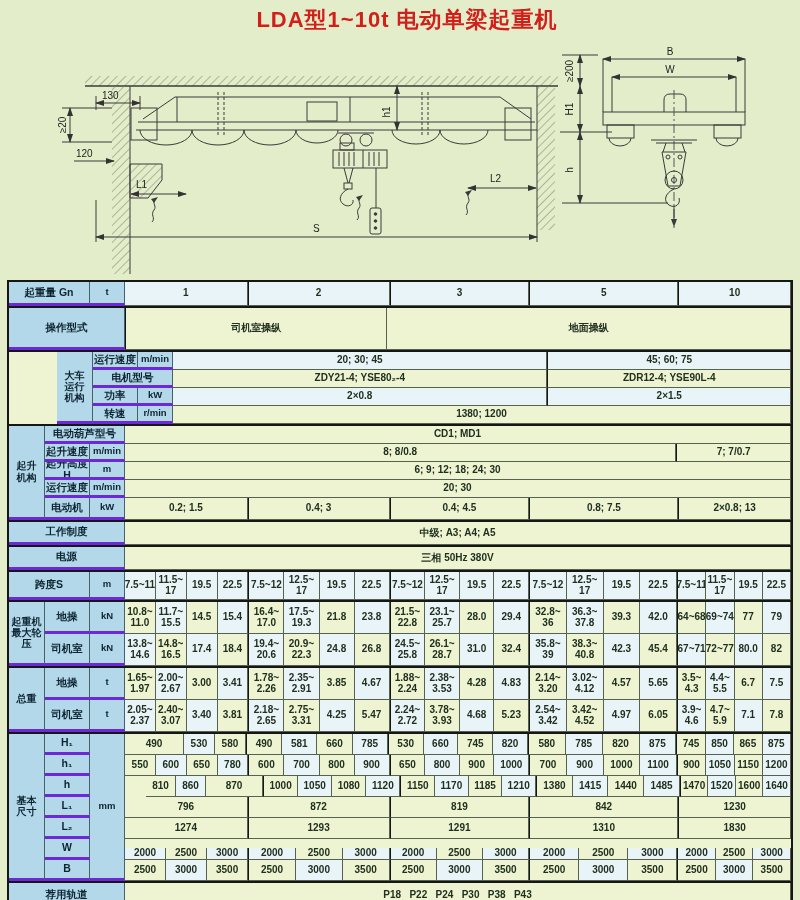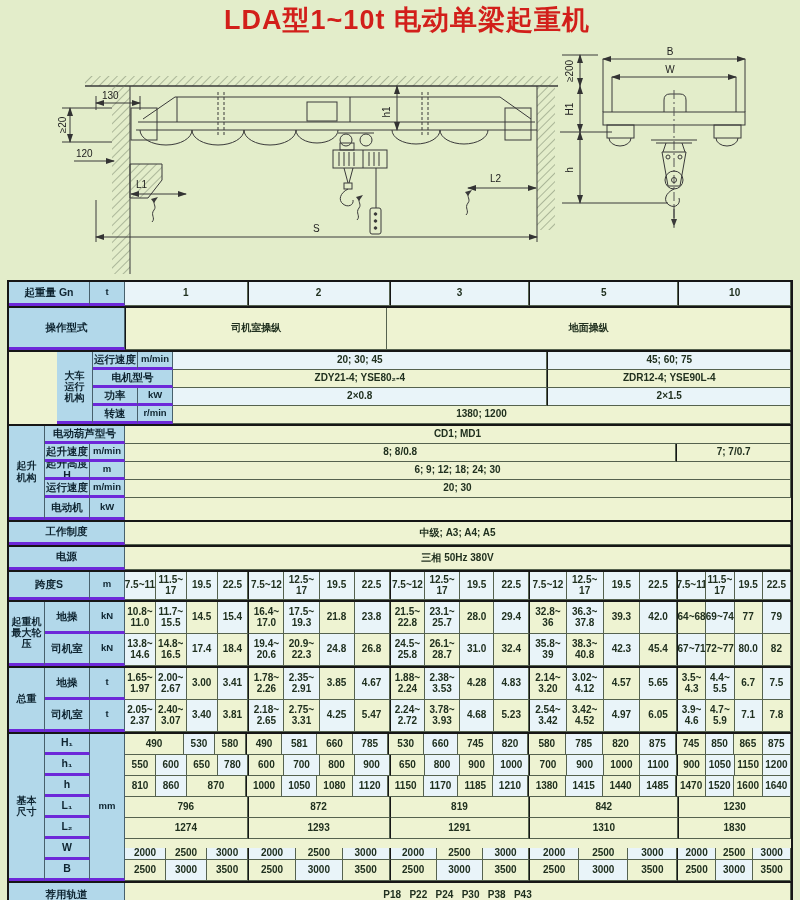--- a/index.html
+++ b/index.html
@@ -3,21 +3,21 @@
 <meta charset="utf-8">
 <style>
   :root{
     --pg:#e3edca; --ttl:#d21f1a; --hb:#b2d8ea; --cy:#eef3d2; --cb:#e9f4f9;
     --bd:#55624f; --bk:#161616;
   }
   html,body{margin:0;padding:0;background:var(--pg);}
   .page{position:relative;width:800px;height:900px;overflow:hidden;background:var(--pg);
         font-family:"Liberation Sans",sans-serif;}
   .title{height:40px;display:flex;align-items:center;justify-content:center;
-         font-size:27px;font-weight:bold;color:var(--ttl);letter-spacing:1px;margin-left:14px;}
+         font-size:22px;font-weight:bold;color:var(--ttl);letter-spacing:1px;margin-left:14px;}
   .draw-wrap{height:240px;}
   svg{display:block;}
   svg text{font-family:"Liberation Sans",sans-serif;font-size:10px;fill:#222;}
   #spec-table{width:782px;margin:0 auto;border:2px solid var(--bk);display:flex;flex-direction:column;background:var(--cy);}
   .sec{display:flex;align-items:stretch;}
   .bt{border-top:2px solid var(--bk);}
   .col{display:flex;flex-direction:column;}
   .grow{flex:1;min-width:0;}
   .row{display:flex;min-width:0;}
   .hc{background:var(--hb);display:flex;align-items:center;justify-content:center;text-align:center;
@@ -278,20 +278,27 @@
           <div class="row" style="height: 18px;">
             <div class="hc" style="width: 45px;">运行速度</div>
             <div class="hc unit" style="width: 35px;">m/min</div>
             <div class="cells">
               <div class="dc ty" style="flex-grow: 1000;">20;  30</div>
             </div>
           </div>
           <div class="row" style="height: 22px;">
             <div class="hc" style="width: 45px;">电动机</div>
             <div class="hc unit" style="width: 35px;">kW</div>
+            <div class="cells">
+              <div class="dc ty" style="flex-grow: 185;">0.2; 1.5</div>
+              <div class="dc ty gs" style="flex-grow: 213;">0.4; 3</div>
+              <div class="dc ty gs" style="flex-grow: 210;">0.4; 4.5</div>
+              <div class="dc ty gs" style="flex-grow: 224;">0.8; 7.5</div>
+              <div class="dc ty gs" style="flex-grow: 168;">2×0.8; 13</div>
+            </div>
           </div>
         </div>
       </div>
       <div class="sec bt">
         <div class="col grow">
           <div class="row" style="height: 23px;">
             <div class="hc" style="width: 116px;">工作制度</div>
             <div class="cells">
               <div class="dc ty" style="flex-grow: 1000;">中级;  A3;  A4;  A5</div>
             </div>
@@ -549,21 +556,21 @@
               <div class="dc ty gs" style="flex-grow: 56;">700</div>
               <div class="dc tb" style="flex-grow: 56;">900</div>
               <div class="dc ty" style="flex-grow: 56;">1000</div>
               <div class="dc tb" style="flex-grow: 56;">1100</div>
               <div class="dc ty gs" style="flex-grow: 42;">900</div>
               <div class="dc tb" style="flex-grow: 42;">1050</div>
               <div class="dc ty" style="flex-grow: 42;">1150</div>
               <div class="dc tb" style="flex-grow: 42;">1200</div>
             </div>
           </div>
-          <div class="row" style="height: 21px;">
+          <div class="row" style="height: 21px; margin-left: 21px;">
             <div class="cells">
               <div class="dc ty" style="flex-grow: 46.25;">810</div>
               <div class="dc tb" style="flex-grow: 46.25;">860</div>
               <div class="dc ty" style="flex-grow: 92.5;">870</div>
               <div class="dc ty gs" style="flex-grow: 53.25;">1000</div>
               <div class="dc tb" style="flex-grow: 53.25;">1050</div>
               <div class="dc ty" style="flex-grow: 53.25;">1080</div>
               <div class="dc tb" style="flex-grow: 53.25;">1120</div>
               <div class="dc ty gs" style="flex-grow: 52.5;">1150</div>
               <div class="dc tb" style="flex-grow: 52.5;">1170</div>

